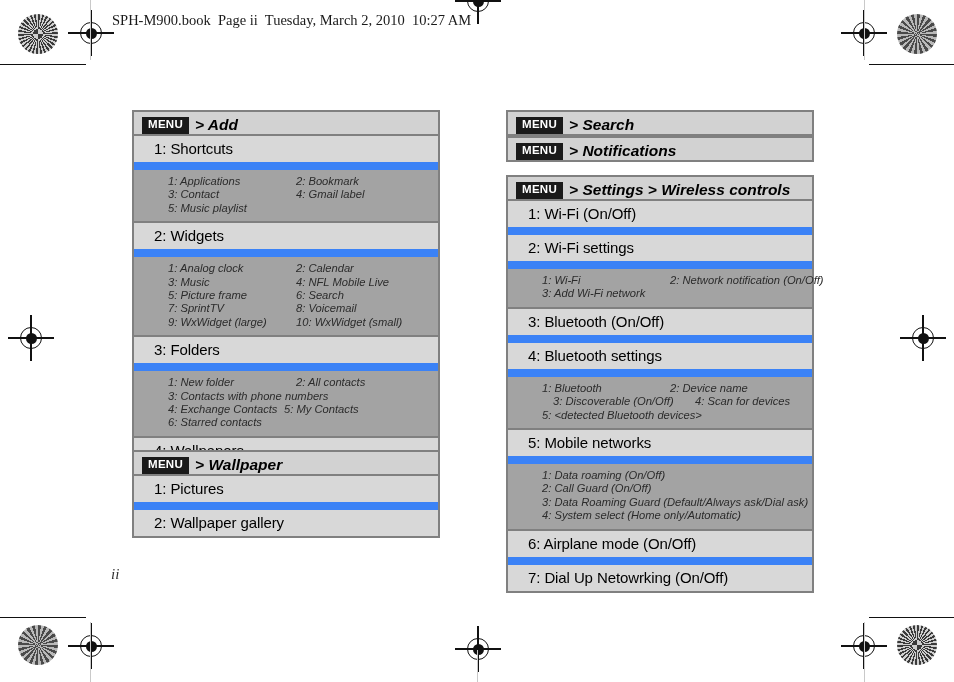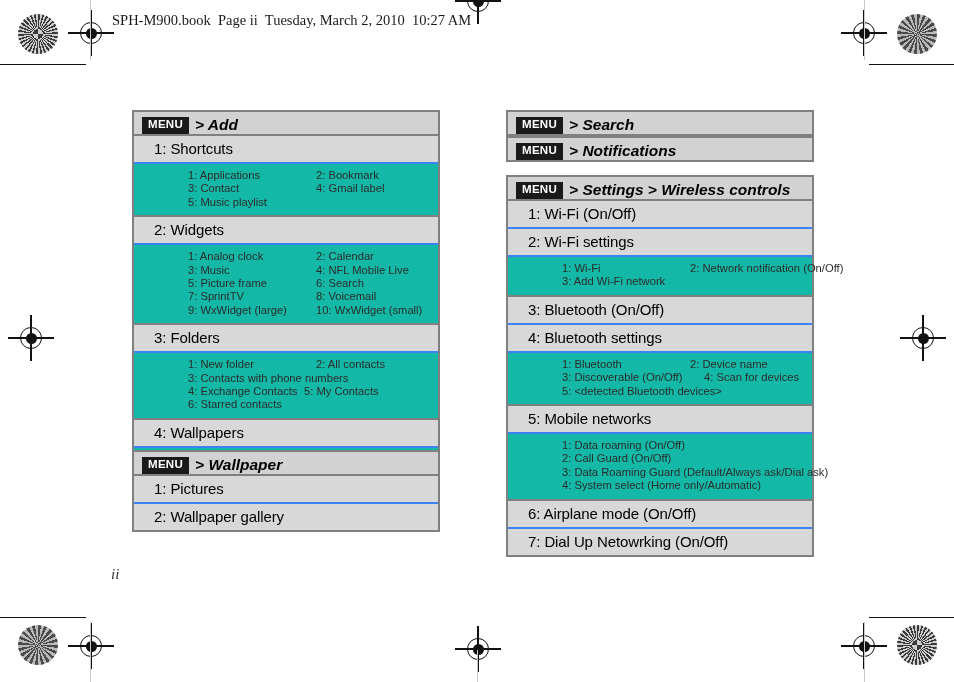--- a/index.html
+++ b/index.html
@@ -107,44 +107,45 @@
   .menu-path {
     font-weight: bold;
     font-style: italic;
     font-size: 15.5px;
     margin-left: 6px;
     white-space: pre;
     color: #000;
   }
   .sec-row {
     background: #d8d8d8;
-    border-bottom: 2px solid #3b82f6;
+    border-bottom: 8px solid #3b82f6;
     padding: 4px 8px 5px 20px;
     font-size: 15px;
     box-sizing: border-box;
     letter-spacing: -0.1px;
   }
   .sec-row.last { border-bottom: none; }
   .det-row {
-    background: #14b8a6;
+    background: #a3a3a3;
     border-bottom: 2px solid #808080;
-    padding: 5px 8px 6px 54px;
-    box-sizing: border-box;
+    padding: 5px 8px 6px 34px;
+    box-sizing: border-box;
+    font-style: italic;
   }
   .det-row.last { border-bottom: none; }
   .det-line {
     display: flex;
     font-size: 11.2px;
     color: #2b2b2b;
     line-height: 13.4px;
     white-space: pre;
   }
   .c1 { flex: 0 0 128px; }
   .c1.narrow { flex: 0 0 116px; }
-  .c1.wide { flex: 0 0 142px; }
+  .c1.wide { flex: 0 0 142px; margin-left: 11px; }
   .c2 { flex: 1 1 auto; }
   .full { flex: 1 1 auto; }
 </style>
 </head>
 <body>
 
 <div class="mark rosette" style="left:18px; top:14px; width:40px; height:40px;"></div>
 <div class="mark rosette plain" style="left:897px; top:14px; width:40px; height:40px;"></div>
 <div class="mark rosette plain" style="left:18px; top:625px; width:40px; height:40px;"></div>
 <div class="mark rosette" style="left:897px; top:625px; width:40px; height:40px;"></div>

